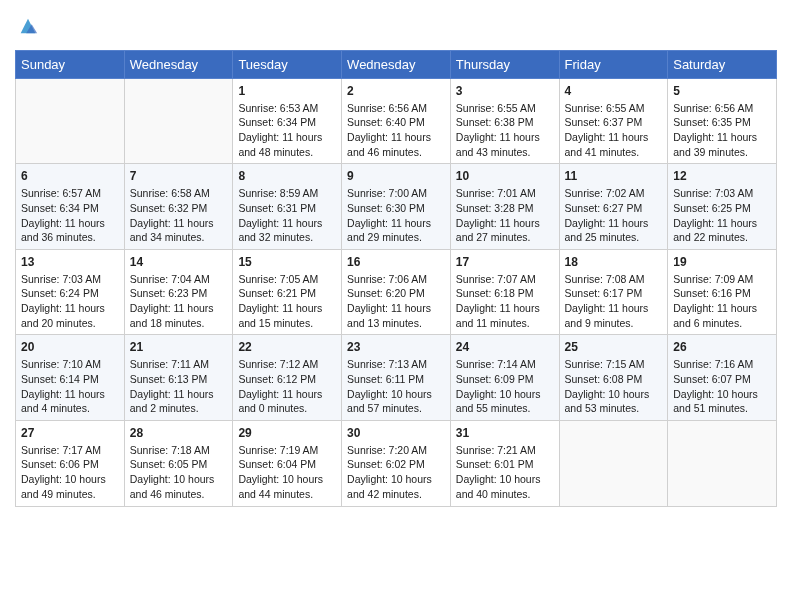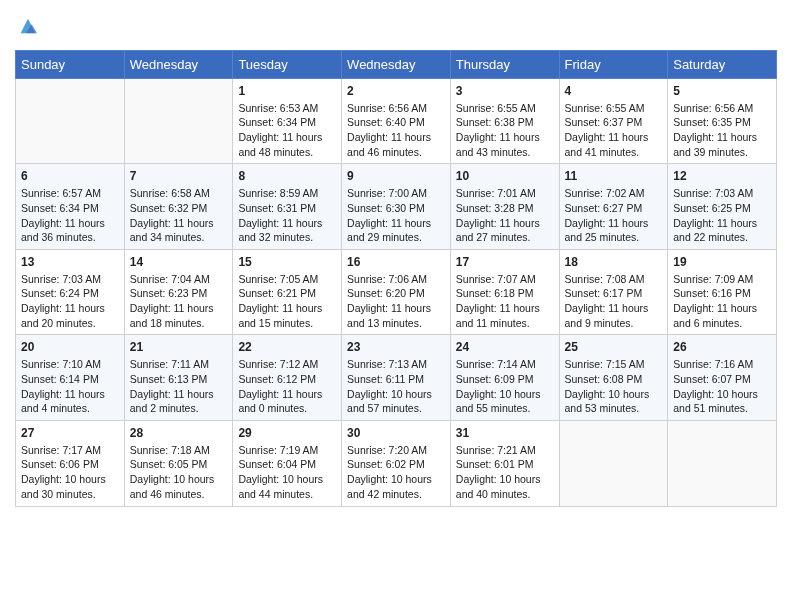--- a/index.html
+++ b/index.html
@@ -161,21 +161,21 @@
         <tr>
           <td><span class="day-num">20</span><span>Sunrise: 7:10 AM</span><br><span>Sunset: 6:14 PM</span><br><span>Daylight: 11 hours and 4 minutes.</span></td>
           <td><span class="day-num">21</span><span>Sunrise: 7:11 AM</span><br><span>Sunset: 6:13 PM</span><br><span>Daylight: 11 hours and 2 minutes.</span></td>
           <td><span class="day-num">22</span><span>Sunrise: 7:12 AM</span><br><span>Sunset: 6:12 PM</span><br><span>Daylight: 11 hours and 0 minutes.</span></td>
           <td><span class="day-num">23</span><span>Sunrise: 7:13 AM</span><br><span>Sunset: 6:11 PM</span><br><span>Daylight: 10 hours and 57 minutes.</span></td>
           <td><span class="day-num">24</span><span>Sunrise: 7:14 AM</span><br><span>Sunset: 6:09 PM</span><br><span>Daylight: 10 hours and 55 minutes.</span></td>
           <td><span class="day-num">25</span><span>Sunrise: 7:15 AM</span><br><span>Sunset: 6:08 PM</span><br><span>Daylight: 10 hours and 53 minutes.</span></td>
           <td><span class="day-num">26</span><span>Sunrise: 7:16 AM</span><br><span>Sunset: 6:07 PM</span><br><span>Daylight: 10 hours and 51 minutes.</span></td>
         </tr>
         <tr>
-          <td><span class="day-num">27</span><span>Sunrise: 7:17 AM</span><br><span>Sunset: 6:06 PM</span><br><span>Daylight: 10 hours and 30 minutes.</span></td>
+          <td><span class="day-num">27</span><span>Sunrise: 7:17 AM</span><br><span>Sunset: 6:06 PM</span><br><span>Daylight: 10 hours and 49 minutes.</span></td>
           <td><span class="day-num">28</span><span>Sunrise: 7:18 AM</span><br><span>Sunset: 6:05 PM</span><br><span>Daylight: 10 hours and 46 minutes.</span></td>
           <td><span class="day-num">29</span><span>Sunrise: 7:19 AM</span><br><span>Sunset: 6:04 PM</span><br><span>Daylight: 10 hours and 44 minutes.</span></td>
           <td><span class="day-num">30</span><span>Sunrise: 7:20 AM</span><br><span>Sunset: 6:02 PM</span><br><span>Daylight: 10 hours and 42 minutes.</span></td>
           <td><span class="day-num">31</span><span>Sunrise: 7:21 AM</span><br><span>Sunset: 6:01 PM</span><br><span>Daylight: 10 hours and 40 minutes.</span></td>
           <td class="empty"></td>
           <td class="empty"></td>
         </tr>
       </tbody>
   </table>
 </div>

